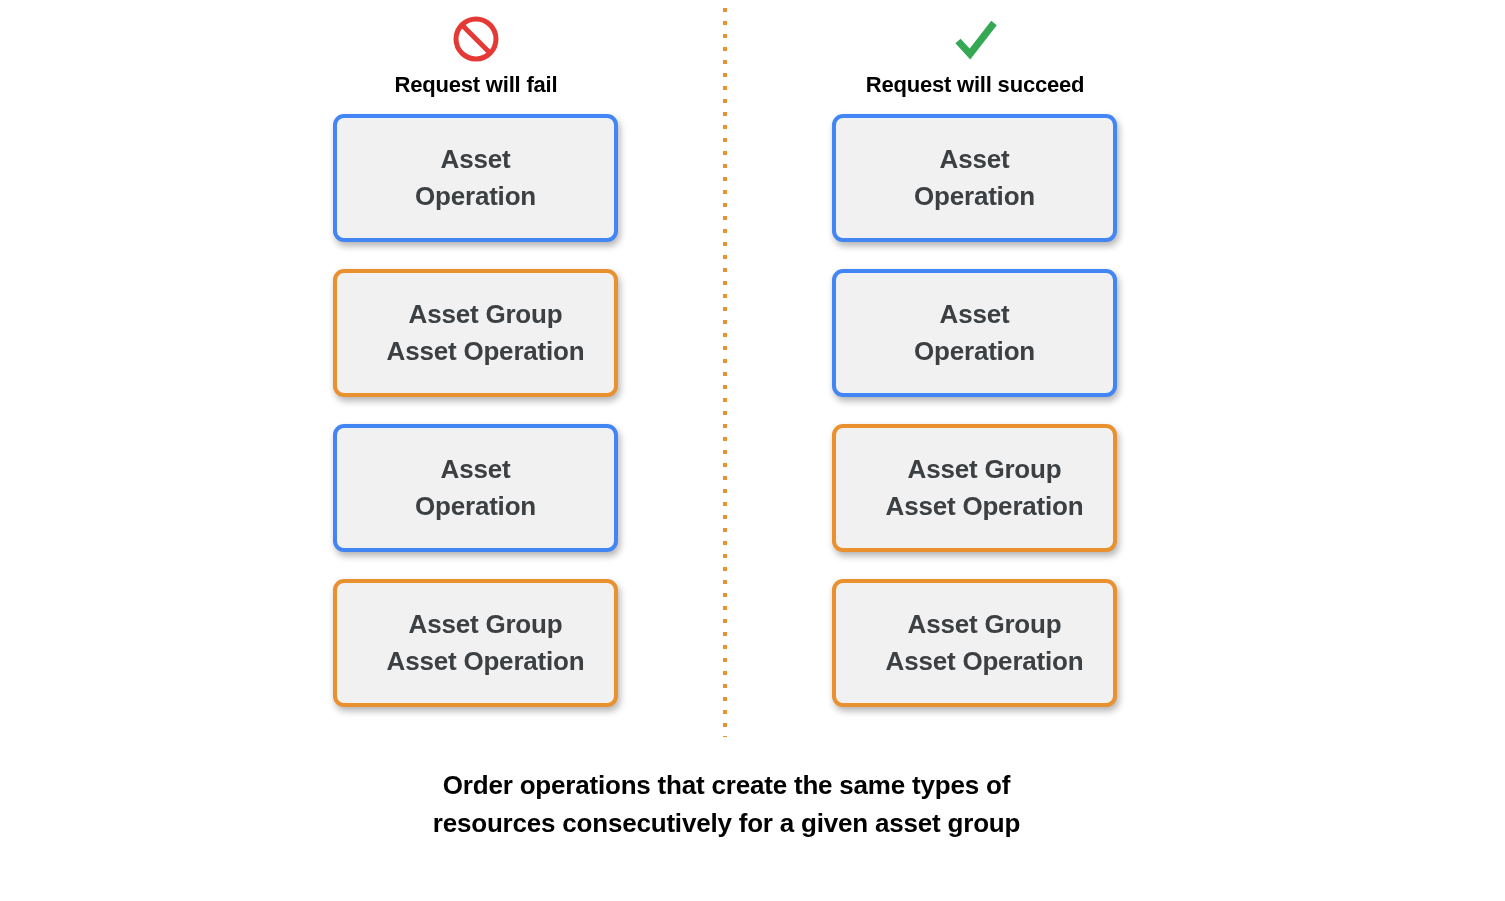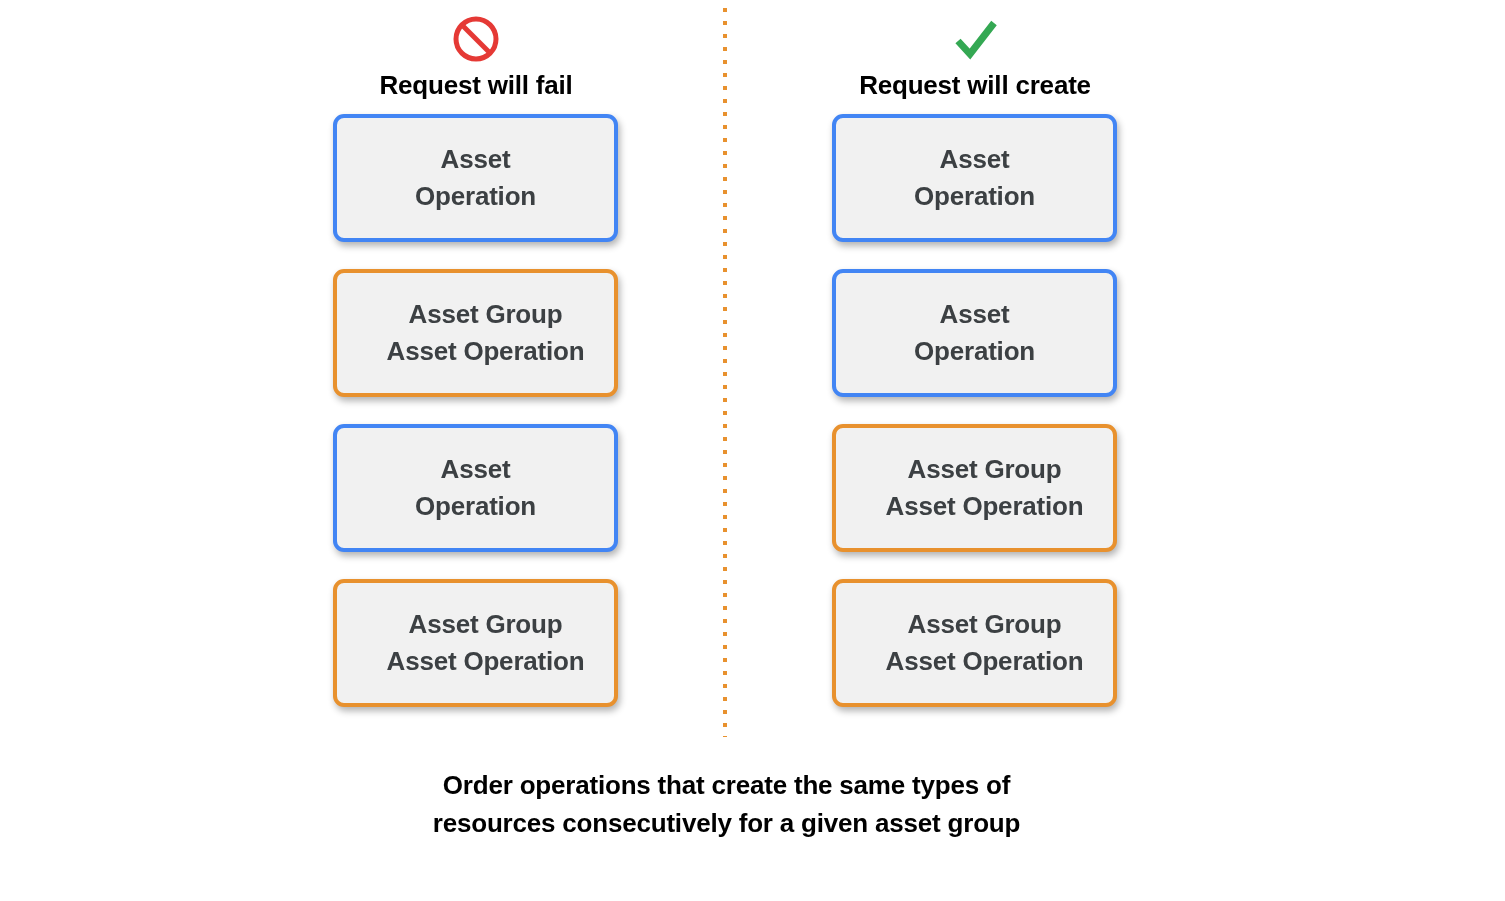--- a/index.html
+++ b/index.html
@@ -57,21 +57,21 @@
 
   .status-icon {
     display: block;
     margin: 0 auto 4px auto;
     height: 54px;
     width: 60px;
   }
   .status-icon svg { display: block; margin: 0 auto; }
 
   .col-title {
-    font-size: 26px;
+    font-size: 22px;
     font-weight: bold;
     color: #000000;
     letter-spacing: -0.2px;
     line-height: 30px;
     white-space: nowrap;
   }
 
   
   .card-stack {
     position: absolute;
@@ -163,21 +163,21 @@
     </div>
   </div>
 
   <div class="column right">
     <div class="col-header">
       <span class="status-icon">
         <svg width="60" height="54" viewBox="0 0 60 54" aria-hidden="true">
           <polyline points="13,29 25,42 49,11" fill="none" stroke="#34a853" stroke-width="7" stroke-linecap="butt" stroke-linejoin="miter"></polyline>
         </svg>
       </span>
-      <div class="col-title">Request will create</div>
+      <div class="col-title">Request will succeed</div>
     </div>
 
     <div class="card-stack">
       <div class="card blue" style="border-color: rgb(66, 133, 244);">
         <span class="card-label">Asset
 Operation</span>
       </div>
       <div class="card blue" style="border-color: rgb(66, 133, 244);">
         <span class="card-label">Asset
 Operation</span>

